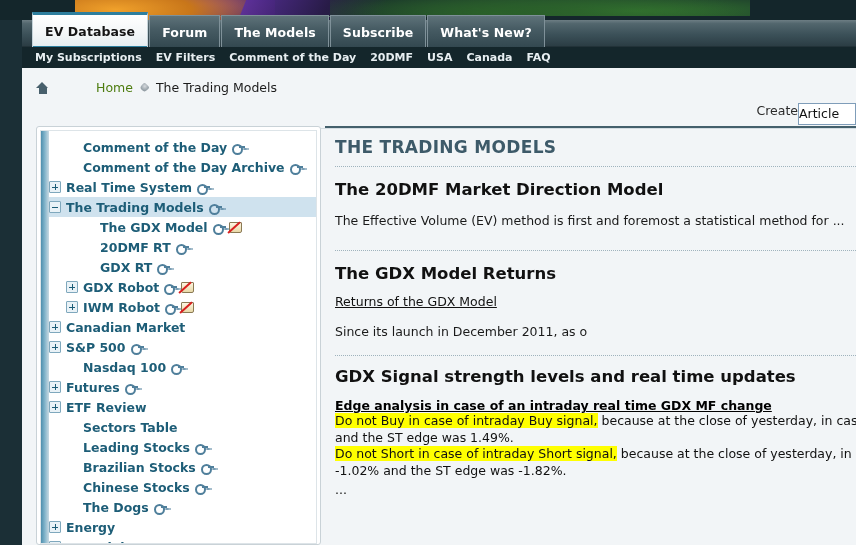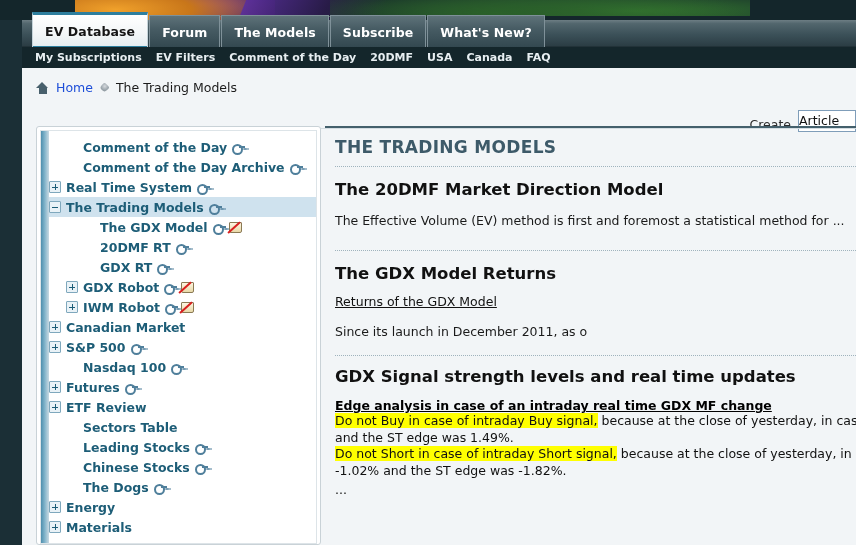--- a/index.html
+++ b/index.html
@@ -139,33 +139,33 @@
   .home-icon { width: 13px; height: 12px; position: relative; display: inline-block; }
   .home-icon:before {
     content: ""; position: absolute; left: 0; top: 0;
     border-left: 6.5px solid transparent; border-right: 6.5px solid transparent;
     border-bottom: 6px solid #48606c;
   }
   .home-icon:after {
     content: ""; position: absolute; left: 2.5px; top: 5.5px;
     width: 8px; height: 6.5px; background: #48606c;
   }
-  .crumb-link { color: #1d4ed8; text-decoration: none; cursor: pointer; }
+  .crumb-link { color: #4d7c0f; text-decoration: none; cursor: pointer; margin-left: 40px; }
   .crumb-sep {
     display: inline-block; width: 9px; height: 9px;
     background: radial-gradient(circle at 40% 35%, #d6dade 0%, #9aa4ab 60%, #7e888f 100%);
     border-radius: 2px 2px 4px 4px;
     transform: rotate(45deg) scale(.8);
   }
   .crumb-current { color: #1b1b1b; }
 
   
   .create-row {
-    position: absolute; right: 0px; top: 42px;
-    display: flex; align-items: flex-end; gap: 7px;
+    position: absolute; right: 0px; top: 35px;
+    display: flex; align-items: flex-start; 
   }
   .create-label { font-size: 12.5px; color: #2b2b2b; }
   .create-select {
     width: 58px; height: 22px;
     border: 1px solid #7f9db9;
     background: #ffffff;
     font-size: 12.5px;
     color: #111;
     padding: 1px 0;
     line-height: 18px;
@@ -505,20 +505,25 @@
               <span class="exp none"></span>
               <span class="sb-label">Sectors Table</span>
             </div>
             <div class="sb-item indent1">
               <span class="exp none"></span>
               <span class="sb-label">Leading Stocks</span>
               <span class="key-icon"></span>
             </div>
             <div class="sb-item indent1">
               <span class="exp none"></span>
+              <span class="sb-label">Brazilian Stocks</span>
+              <span class="key-icon"></span>
+            </div>
+            <div class="sb-item indent1">
+              <span class="exp none"></span>
               <span class="sb-label">Chinese Stocks</span>
               <span class="key-icon"></span>
             </div>
             <div class="sb-item indent1">
               <span class="exp none"></span>
               <span class="sb-label">The Dogs</span>
               <span class="key-icon"></span>
             </div>
             <div class="sb-item">
               <span class="exp plus"></span>

